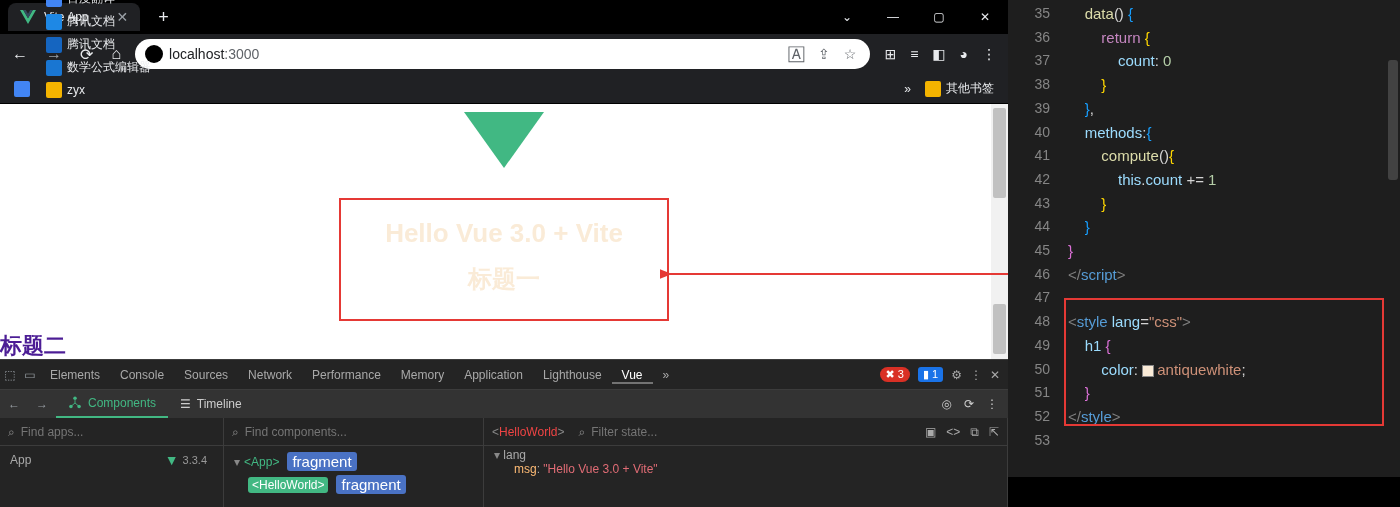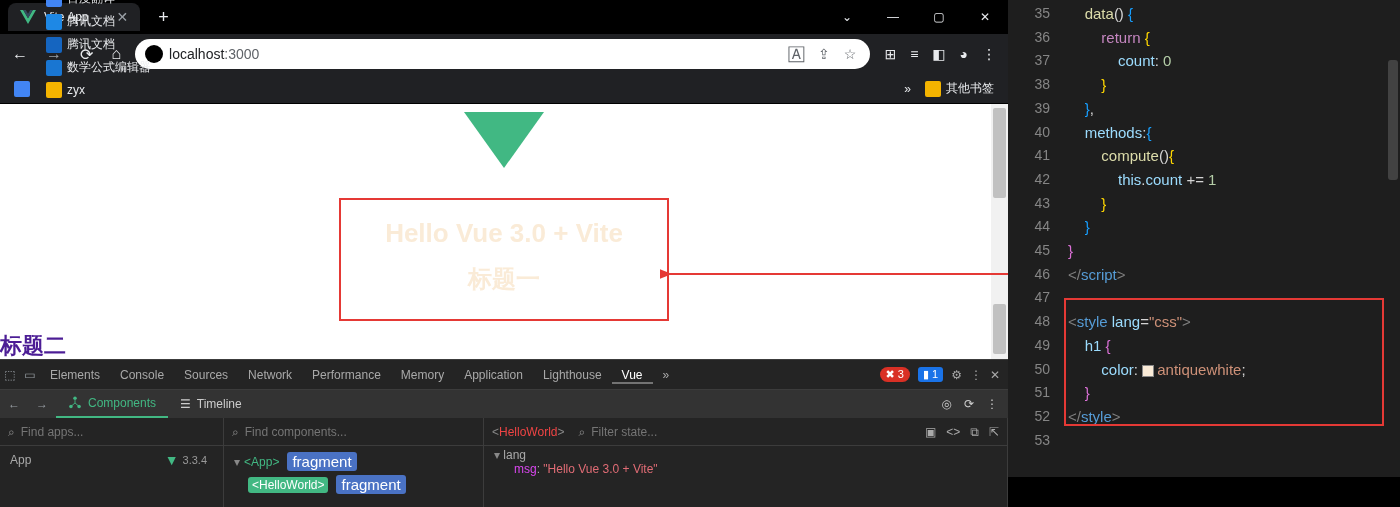--- a/index.html
+++ b/index.html
@@ -71,21 +71,21 @@
   .tree { padding: 4px 6px; font-family: Menlo, Consolas, monospace; font-size: 12px; }
   .tree-row { display:flex; align-items:center; gap:4px; padding:2px 4px; border-radius:3px;}
   .tag-app { color:#42b883;}
   .tag-hw { background:#42b883; color:#fff; padding:1px 4px; border-radius:3px;}
   .frag { background:#4a72c4; color:#fff; font-size:15px; padding:1px 5px; border-radius:3px; margin-left:4px;}
   .version { color:#999; font-size:11px; margin-left:auto; display:flex; align-items:center; gap:4px; padding-right:6px;}
   .vuev { color:#42b883; font-size:14px;}
   .crumb { color:#888;}
   .crumb .cmp { color:#ef4444;}
   .props { padding: 2px 10px; font-family: Menlo, Consolas, monospace; font-size:12px; }
-  .props .k { color:#d946ef;}
+  .props .k { color:#fdba74;}
   .props .s { color:#e06c75;}
 
   
   .arrow-annot { position: absolute; pointer-events: none; }
 
   
   .right { flex:1; background:#1e1e1e; height:477px; font-family: Consolas, Menlo, monospace; font-size:15px; position:relative; padding-top:2px;}
   .gutter { position:absolute; left:0; top:2px; width:52px; text-align:right; color:#858585; line-height:23.7px; font-size:14px; padding-right:10px;}
   .code { margin-left:60px; line-height:23.7px; white-space:pre; color:#d4d4d4; }
   .kw { color:#c586c0;text-align:right;}      

